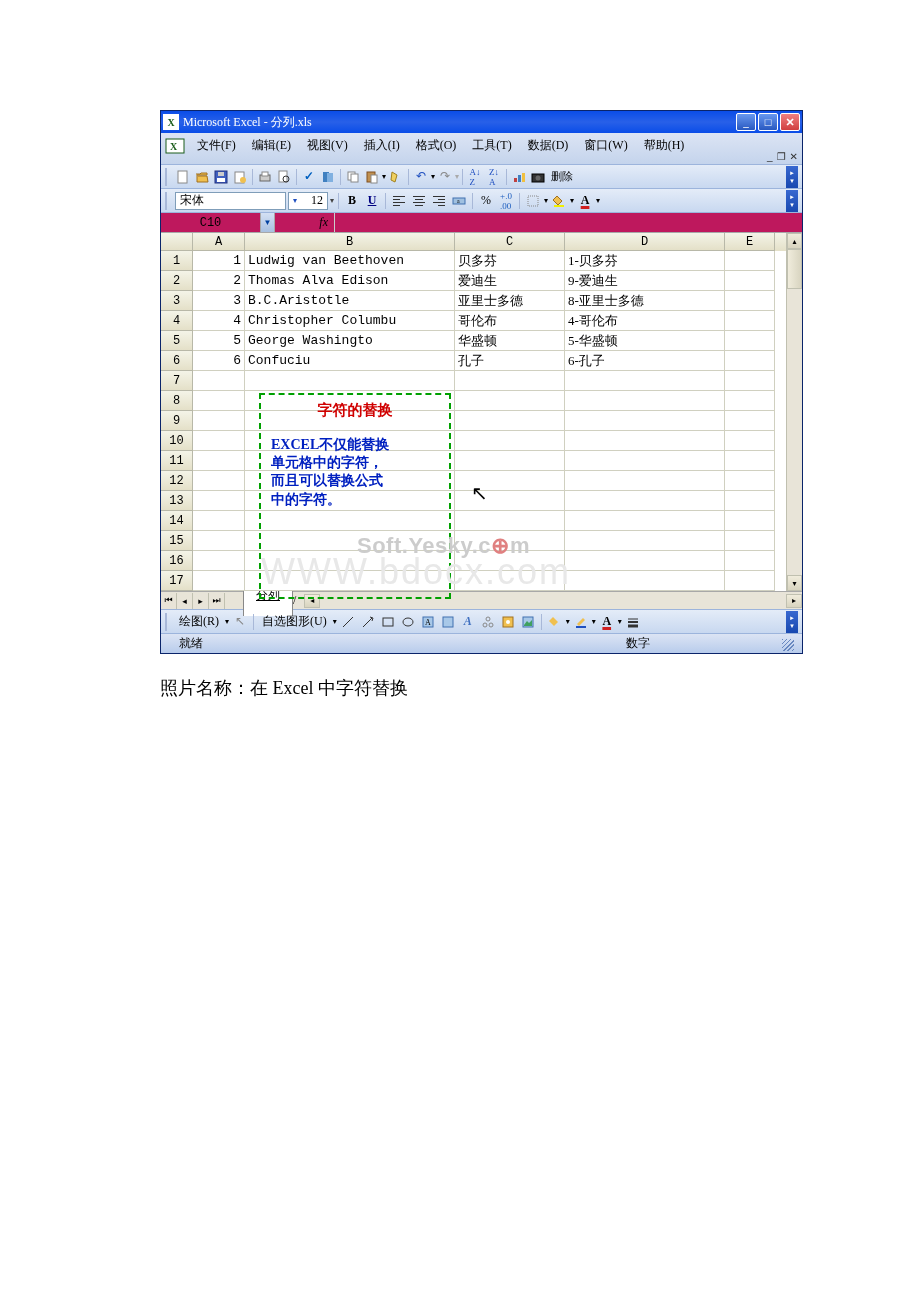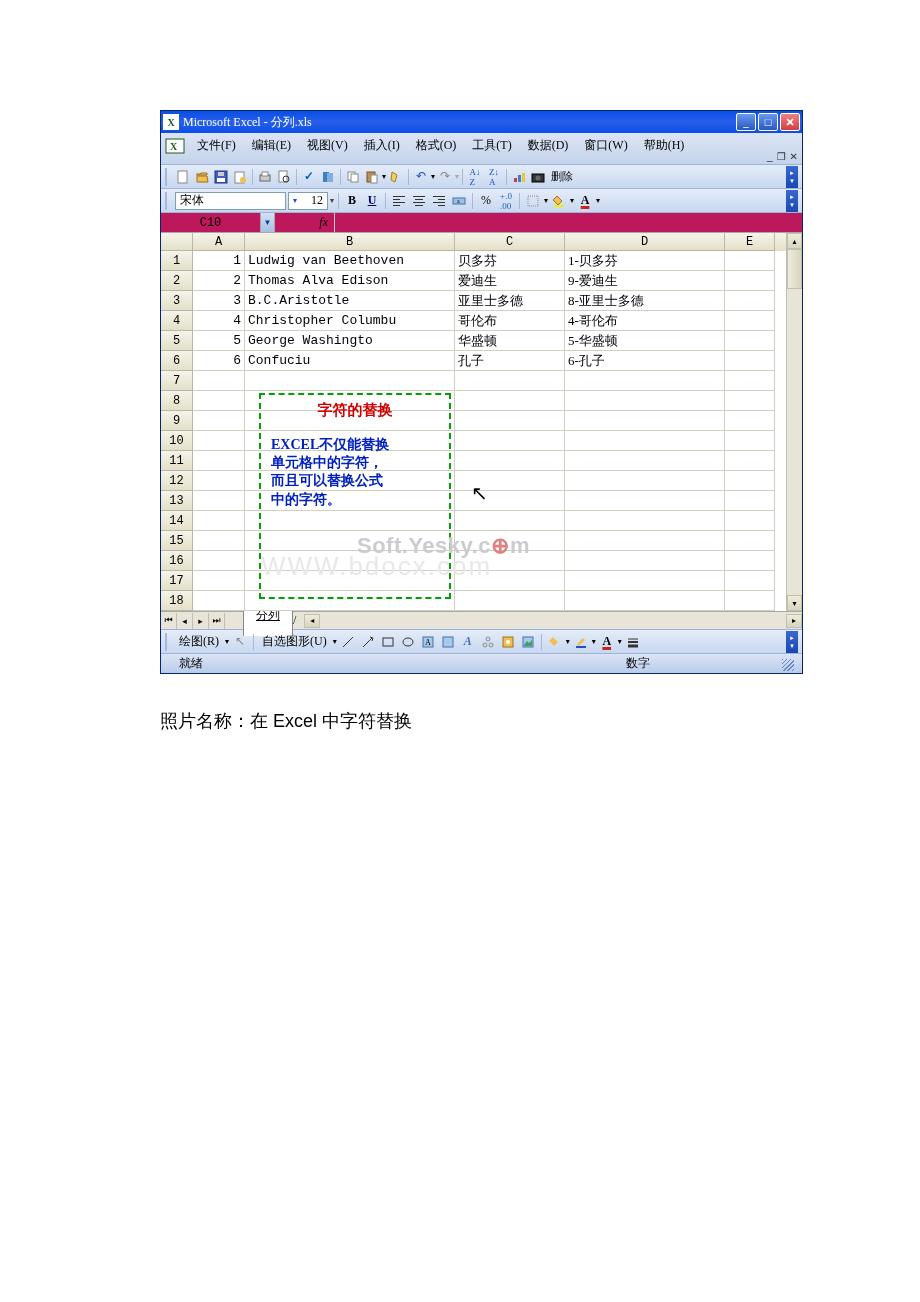--- a/index.html
+++ b/index.html
@@ -381,23 +381,23 @@
     }
     .resize-grip::after {
       content: '';
       position: absolute;
       right: 0; bottom: 0;
       width: 12px; height: 12px;
       background: repeating-linear-gradient(135deg, #6888c0 0, #6888c0 1px, transparent 1px, transparent 3px);
     }
     
     .caption {
-      margin-top: 35px;
+      margin-top: 22px;
       font-size: 18px;
-      font-family: Liberation Sans, sans-serif;
+      font-family: Liberation Serif, serif;
     }
     
     .textbox-overlay {
       position: absolute;
       border: 2px dashed #00a000;
       background: rgba(255,255,255,0);
       padding: 6px 10px;
       pointer-events: none;
     }
     .textbox-title {
@@ -421,21 +421,21 @@
       font-size: 22px;
       color: #ccc;
       font-weight: bold;
       font-family: Arial, sans-serif;
       pointer-events: none;
       letter-spacing: 0.5px;
     }
     .watermark1 .red { color: #e08080; }
     .watermark2 {
       position: absolute;
-      font-size: 26px;
+      font-size: 36px;
       color: #e8e8e8;
       font-family: Arial, sans-serif;
       pointer-events: none;
       letter-spacing: 2px;
     }
     .cursor-arrow {
       position: absolute;
       font-size: 20px;
       pointer-events: none;
     }
@@ -782,28 +782,20 @@
                 <div class="cell col-e"></div>
               </div>
               <div class="grid-row">
                 <div class="row-header">17</div>
                 <div class="cell num col-a"></div>
                 <div class="cell col-b"></div>
                 <div class="cell cn col-c"></div>
                 <div class="cell cn col-d"></div>
                 <div class="cell col-e"></div>
               </div>
-              <div class="grid-row">
-                <div class="row-header">18</div>
-                <div class="cell num col-a"></div>
-                <div class="cell col-b"></div>
-                <div class="cell cn col-c"></div>
-                <div class="cell cn col-d"></div>
-                <div class="cell col-e"></div>
-              </div>
             </div>
         </div>
         <div class="vscroll">
           <div class="scroll-btn">▴</div>
           <div class="scroll-track">
               <div class="scroll-thumb"></div>
             </div>
           <div class="scroll-btn">▾</div>
         </div>
       </div>

